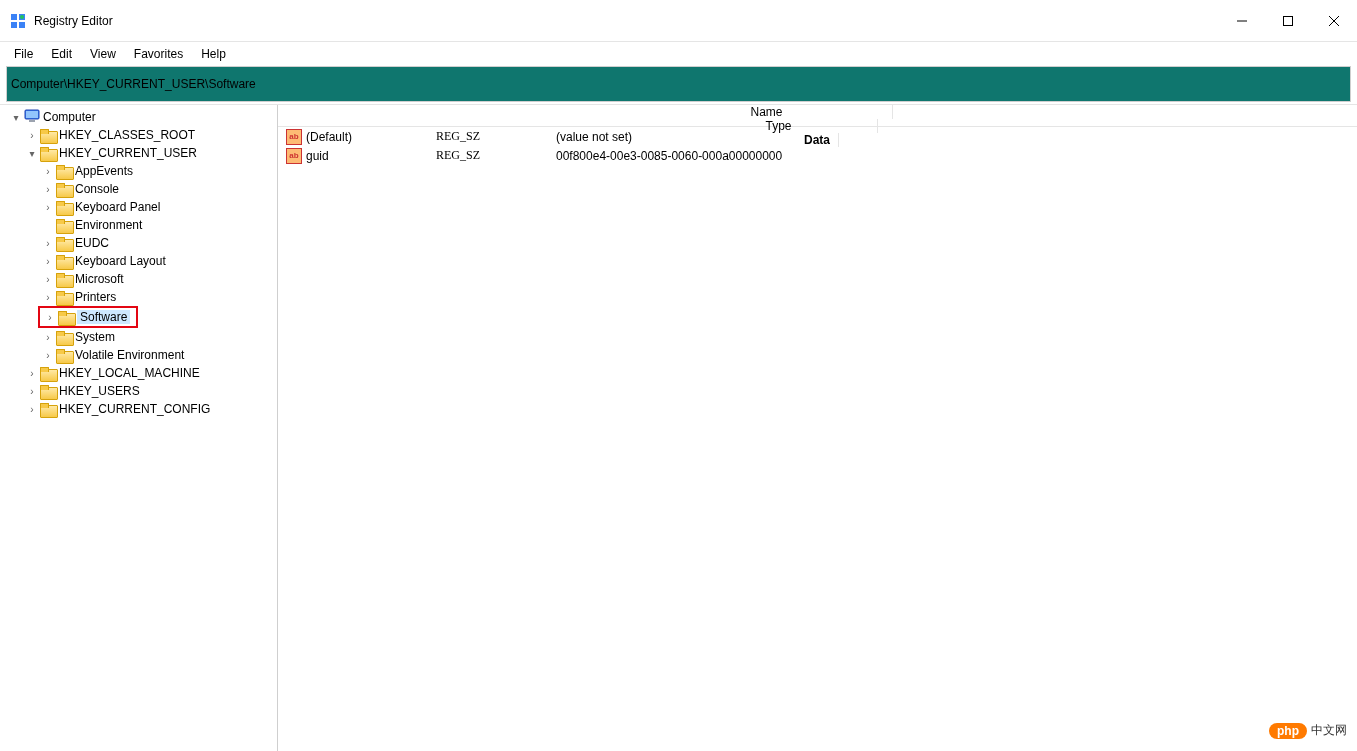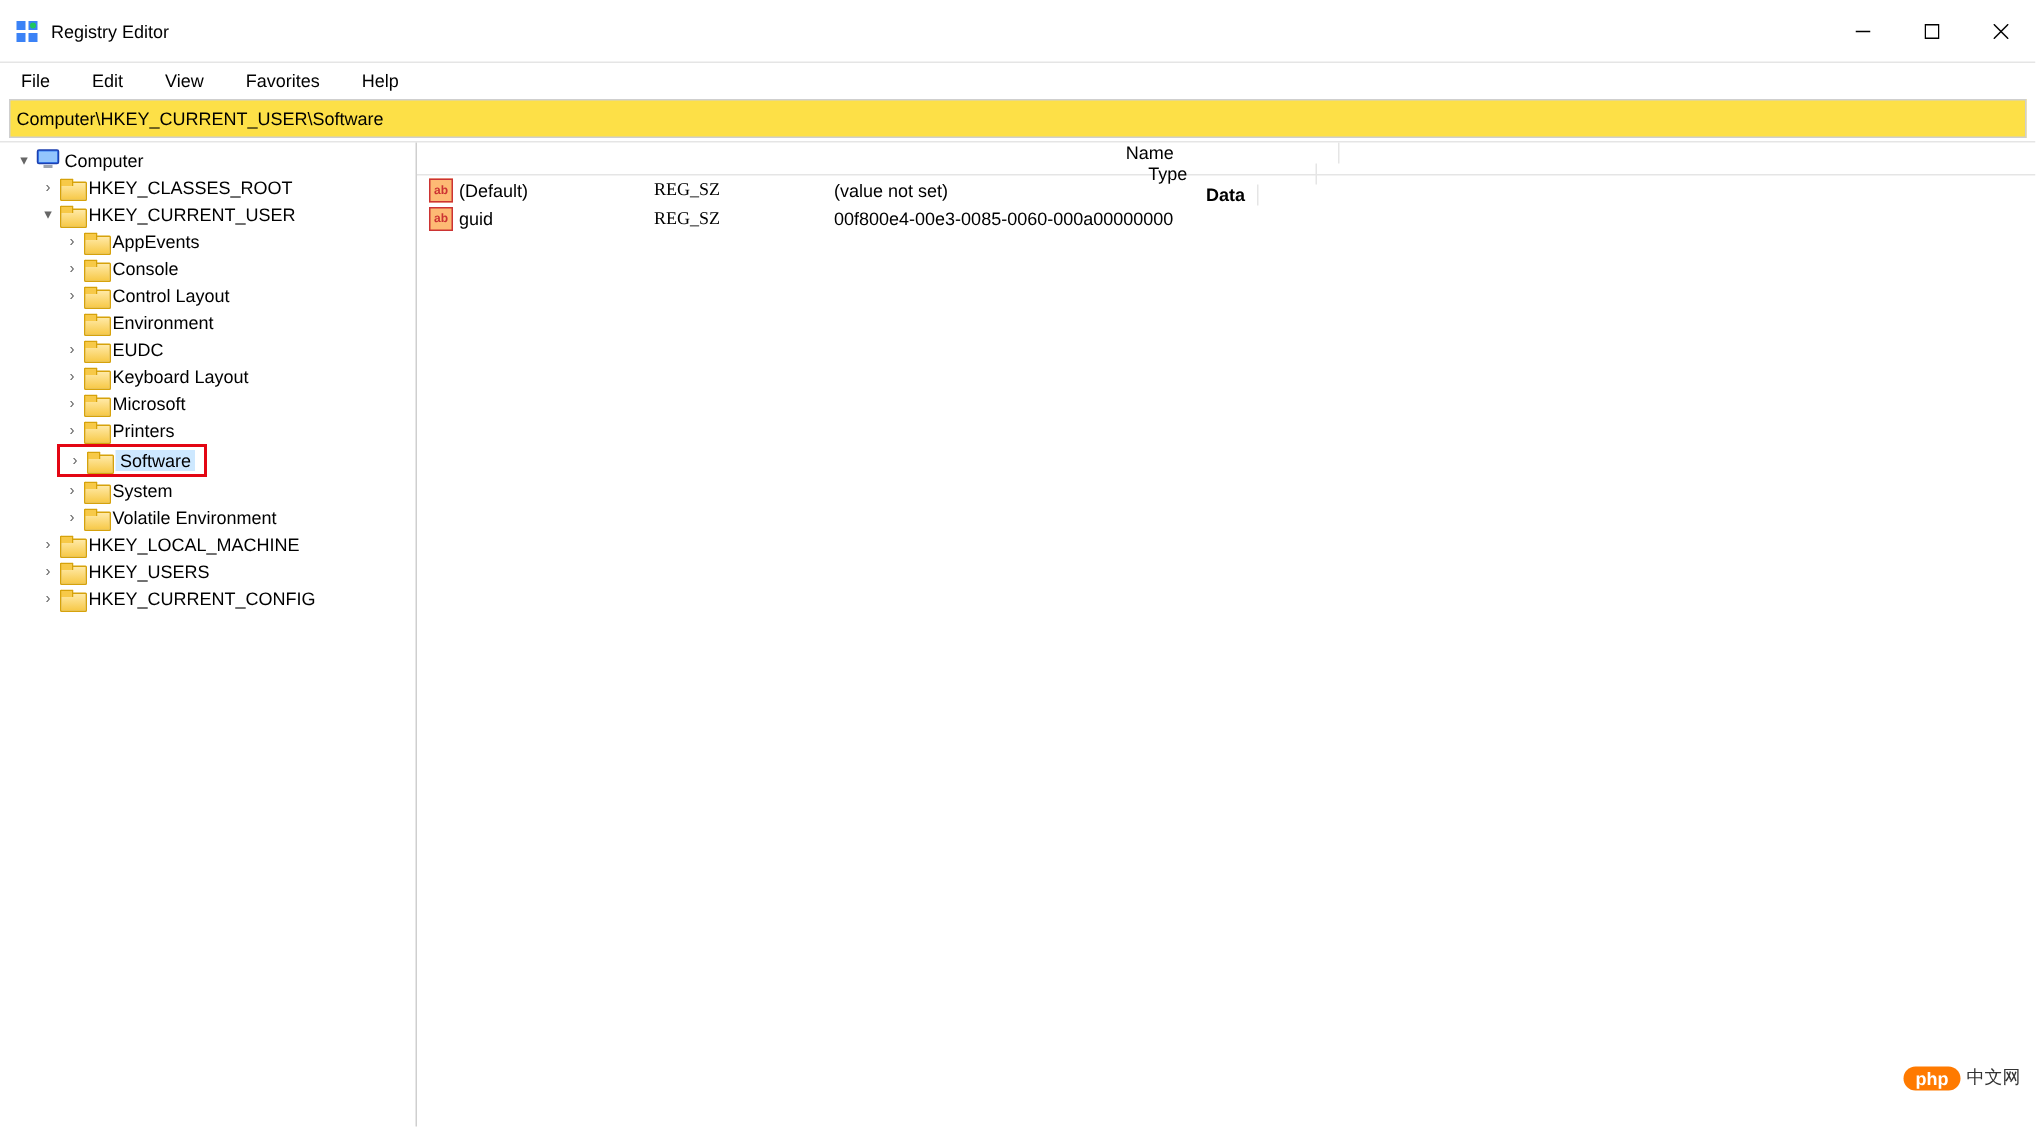--- a/index.html
+++ b/index.html
@@ -3,42 +3,42 @@
 <meta charset="utf-8">
 <style>
   * { box-sizing: border-box; margin: 0; padding: 0; font-family: "Segoe UI", Tahoma, sans-serif; font-size: 12px; }
   html, body { width: 1357px; height: 751px; background: #fff; overflow: hidden; color: #000; }
   .titlebar { height: 42px; display: flex; align-items: center; border-bottom: 1px solid #e5e5e5; }
   .titlebar .app-icon { width: 16px; height: 16px; margin: 0 8px 0 10px; }
   .titlebar .title { flex: 0 0 auto; }
   .titlebar .spacer { flex: 1; }
   .win-btn { width: 46px; height: 30px; display: flex; align-items: center; justify-content: center; }
   .win-btn svg { width: 10px; height: 10px; }
-  .menubar { height: 24px; display: flex; align-items: center; padding: 0 6px; gap: 12px; }
+  .menubar { height: 24px; display: flex; align-items: center; padding: 0 6px; gap: 2px; }
   .menubar .mi { padding: 2px 8px; }
-  .addressbar { height: 26px; border: 1px solid #cfcfcf; margin: 0 6px 0 6px; display: flex; align-items: center; padding: 2px 4px; background: #fde047; }
+  .addressbar { height: 36px; border: 1px solid #cfcfcf; margin: 0 6px 0 6px; display: flex; align-items: center; padding: 2px 4px; background: #0f766e; }
   .main { display: flex; height: calc(751px - 30px - 24px - 22px - 4px); border-top: 1px solid #e5e5e5; margin-top: 2px; }
   .tree { width: 278px; border-right: 1px solid #cfcfcf; padding-top: 3px; overflow: hidden; }
   .values { flex: 1; }
   .cols { display: flex; height: 22px; border-bottom: 1px solid #e5e5e5; align-items: center; flex-direction: column; }
   .cols .col { padding: 0 8px; border-right: 1px solid #e5e5e5; height: 100%; display: flex; align-items: center; }
   .col-name { width: 150px; } .col-type { width: 120px; } .col-data { flex: 1; font-weight: bold; }
   .row { display: flex; height: 19px; align-items: center; }
   .row .c-name { width: 150px; padding-left: 8px; display: flex; align-items: center; gap: 4px; }
   .row .c-type { width: 120px; padding-left: 8px; font-family: Liberation Serif, serif; }
   .row .c-data { flex: 1; padding-left: 8px; }
   .node { display: flex; align-items: center; height: 18px; white-space: nowrap; }
   .node .exp { width: 12px; height: 12px; display: flex; align-items: center; justify-content: center; color: #666; font-size: 10px; margin-right: 2px; }
   .node .lbl { margin-left: 3px; }
   .sel { background: #cde8ff; }
   .highlight-box { border: 2px solid #e30613; }
   .indent0 { padding-left: 10px; }
   .indent1 { padding-left: 26px; }
   .indent2 { padding-left: 42px; }
-  .watermark { position: absolute; right: 10px; bottom: 24px; display:flex; align-items:center; gap:4px; font-size:13px; color:#333; pointer-events:none; }
+  .watermark { position: absolute; right: 10px; bottom: 12px; display:flex; align-items:center; gap:4px; font-size:13px; color:#333; pointer-events:none; }
   .watermark .pill { background:#ff7a00; color:#fff; border-radius:10px; padding:1px 8px; font-weight:bold; font-size:12px; }
   
   .folder-ico { width:16px; height:13px; position:relative; }
   .folder-ico::before { content:""; position:absolute; left:0; top:2px; width:16px; height:11px; background:linear-gradient(#ffe9a6,#f7c948); border:1px solid #d6a20b; border-radius:1px; }
   .folder-ico::after { content:""; position:absolute; left:0; top:0; width:7px; height:4px; background:#f7c948; border:1px solid #d6a20b; border-bottom:none; border-radius:1px 1px 0 0; }
   .comp-ico svg { width:16px; height:14px; }
   .str-ico { width:16px; height:16px; border:1px solid #c33; display:flex; align-items:center; justify-content:center; font-size:8px; color:#c33; font-weight:bold; background:#fdba74; }
 </style>
 </head>
 <body>
@@ -116,21 +116,21 @@
         <span class="lbl">AppEvents</span>
       </div>
     <div class="node indent2">
         <span class="exp">›</span>
         <span class="folder-ico"></span>
         <span class="lbl">Console</span>
       </div>
     <div class="node indent2">
         <span class="exp">›</span>
         <span class="folder-ico"></span>
-        <span class="lbl">Control Layout</span>
+        <span class="lbl">Keyboard Panel</span>
       </div>
     <div class="node indent2">
         <span class="exp">&nbsp;</span>
         <span class="folder-ico"></span>
         <span class="lbl">Environment</span>
       </div>
     <div class="node indent2">
         <span class="exp">›</span>
         <span class="folder-ico"></span>
         <span class="lbl">EUDC</span>

